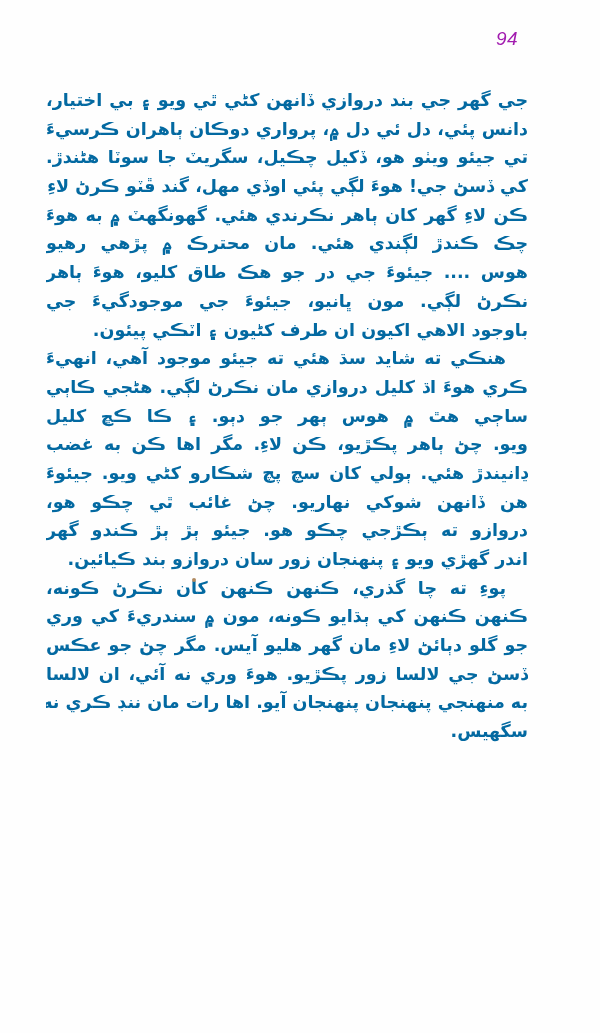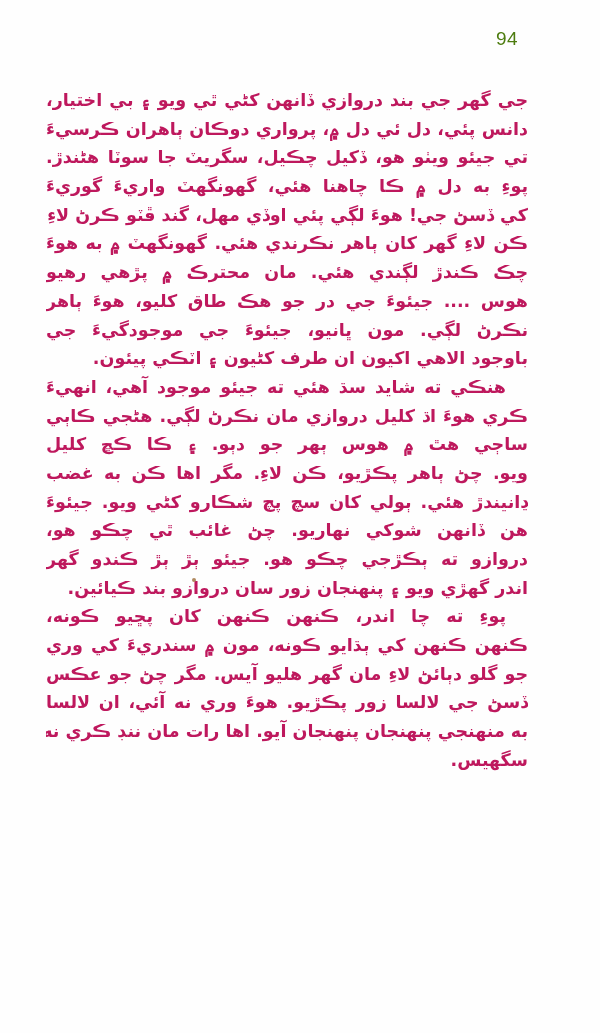--- a/index.html
+++ b/index.html
@@ -10,74 +10,73 @@
     font-family: "DejaVu Sans", sans-serif;
     color: #111;
   }
   .page {
     position: absolute; left: 0; top: 0; width: 600px; height: 1033px;
     background: #fefefe;
   }
   .page-number {
     position: absolute; left: 496px; top: 28px;
     font-family: "Liberation Sans", sans-serif;
-    font-size: 19px; color: #4d7c0f; letter-spacing: 0.5px;
+    font-size: 19px; color: #a21caf; letter-spacing: 0.5px; font-style: italic;
   }
   .text-block {
     position: absolute; left: 46px; top: 86px; width: 482px;
     direction: rtl;
   }
   .line {
     height: 28.7px; line-height: 28.7px;
     font-size: 17.5px; font-weight: bold;
     white-space: nowrap; overflow: hidden;
     text-align: justify; text-align-last: justify;
-    color: #be185d;
+    color: #0369a1;
   }
   .line.indent { padding-right: 22px; }
   .line.last { text-align-last: right; }
   .speck {
     position: absolute; width: 4px; height: 4px; border-radius: 50%;
     background: #b08a60;
   }
 </style>
 </head>
 <body>
 
 <div class="page">
   <div class="page-number">94</div>
 
   <div class="text-block">
 
     <div>
       <div class="line">جي گهر جي بند دروازي ڏانهن کڻي ٿي ويو ۽ بي اختيار،</div>
       <div class="line">دانس پئي، دل ئي دل ۾، پرواري دوڪان ٻاهران ڪرسيءَ</div>
       <div class="line">تي جيئو ويٺو هو، ڏکيل چڪيل، سگريٽ جا سوٽا هڻندڙ.</div>
-      <div class="line">پوءِ به دل ۾ ڪا چاهنا هئي، گهونگهٽ واريءَ گوريءَ</div>
       <div class="line">کي ڏسڻ جي! هوءَ لڳي پئي اوڏي مهل، گند ڦٽو ڪرڻ لاءِ،</div>
       <div class="line">ڪن لاءِ گهر کان ٻاهر نڪرندي هئي. گهونگهٽ ۾ به هوءَ</div>
       <div class="line">چڪ ڪندڙ لڳندي هئي. مان محترڪ ۾ پڙهي رهيو</div>
       <div class="line">هوس .... جيئوءَ جي در جو هڪ طاق کليو، هوءَ ٻاهر</div>
       <div class="line">نڪرڻ لڳي. مون ڀانيو، جيئوءَ جي موجودگيءَ جي</div>
       <div class="line last">باوجود الاهي اکيون ان طرف کڻيون ۽ اٽڪي پيئون.</div>
     </div>
 
     <div>
       <div class="line indent">هنڪي ته شايد سڌ هئي ته جيئو موجود آهي، انهيءَ</div>
       <div class="line">ڪري هوءَ اڌ کليل دروازي مان نڪرڻ لڳي. هڻجي ڪاٻي</div>
       <div class="line">ساڄي هٿ ۾ هوس ٻهر جو دٻو. ۽ ڪا ڪڇ کليل</div>
       <div class="line">ويو. چڻ ٻاهر پڪڙيو، ڪن لاءِ. مگر اها ڪن به غضب</div>
       <div class="line">ڍانيندڙ هئي. ٻولي کان سچ پچ شڪارو کڻي ويو. جيئوءَ</div>
       <div class="line">هن ڏانهن شوکي نهاريو. چڻ غائب ٿي چڪو هو،</div>
       <div class="line">دروازو ته ٻڪڙجي چڪو هو. جيئو ٻڙ ٻڙ ڪندو گهر</div>
       <div class="line last">اندر گهڙي ويو ۽ پنهنجان زور سان دروازو بند ڪيائين.</div>
     </div>
 
     <div>
-      <div class="line indent">پوءِ ته چا اندر، ڪنهن ڪنهن کان پڇيو ڪونه،</div>
+      <div class="line indent">پوءِ ته چا گذري، ڪنهن ڪنهن کان نڪرڻ ڪونه،</div>
       <div class="line">ڪنهن ڪنهن کي ٻڌايو ڪونه، مون ۾ سندريءَ کي وري</div>
       <div class="line">جو گلو دٻائڻ لاءِ مان گهر هليو آيس. مگر چڻ جو عڪس</div>
       <div class="line">ڏسڻ جي لالسا زور پڪڙيو. هوءَ وري نه آئي، ان لالسا</div>
       <div class="line">به منهنجي پنهنجان پنهنجان آيو. اها رات مان ننڊ ڪري نه</div>
       <div class="line last">سگهيس.</div>
     </div>
   </div>
 
   <div class="speck" style="left:192px; top:578px;"></div>
 </div>

